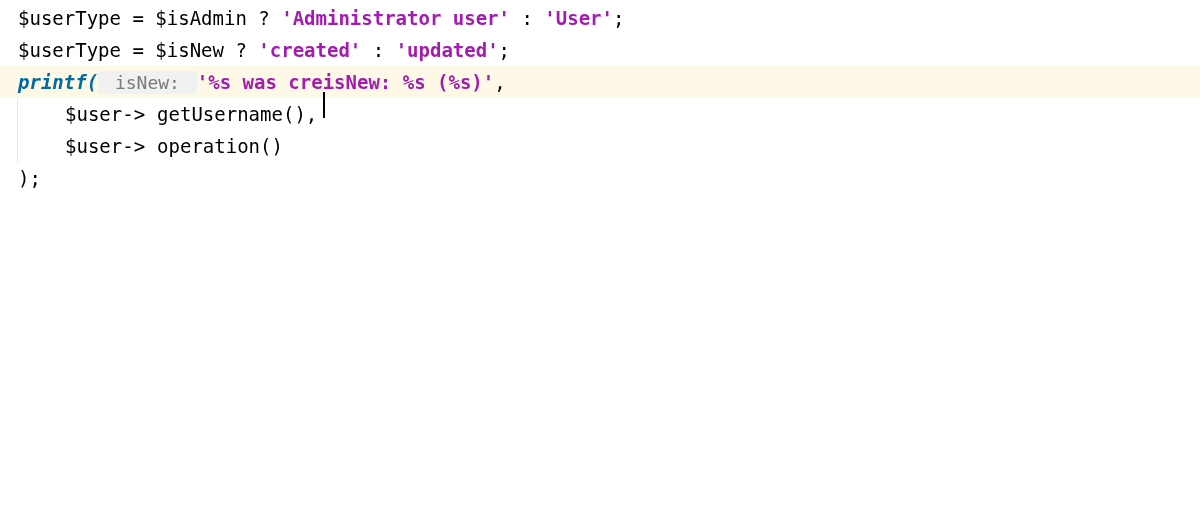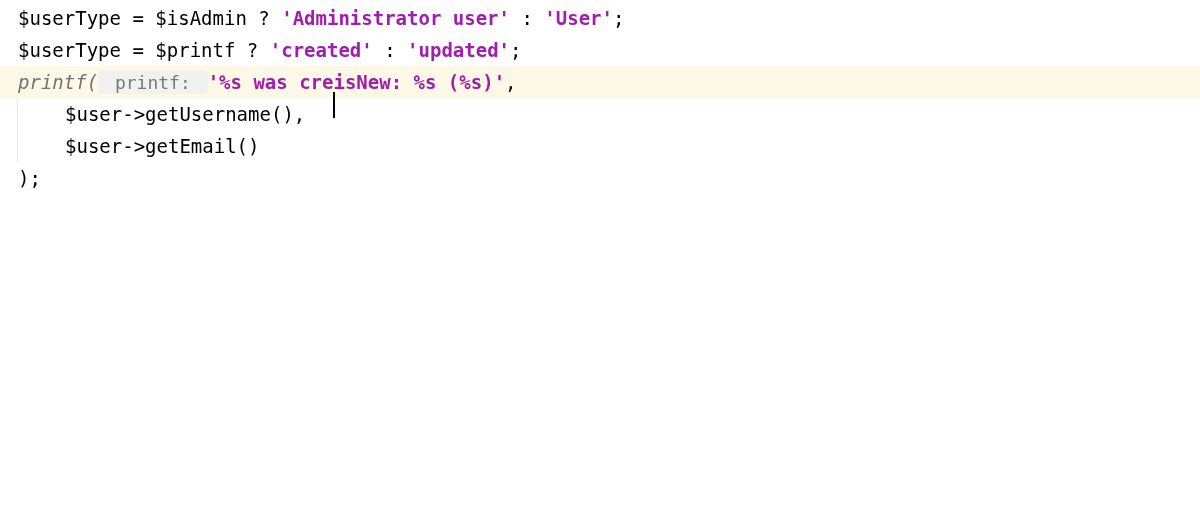--- a/index.html
+++ b/index.html
@@ -30,30 +30,30 @@
       display: inline-block;
       width: 48px;
       border-left: 1px solid #e8e8e8;
       height: 32px;
       vertical-align: top;
       margin-left: -1px;
     }
     .variable { color: #000000; }
     .operator { color: #000000; }
     .keyword-op { color: #000000; }
-    .func-italic { font-style: italic; color: #737373; }
+    .func-italic { font-style: italic; color: #0369a1; font-weight: bold; }
     .hint-pill {
       background: #f1f1f1;
       color: #7a7a7a;
       border-radius: 4px;
       padding: 1px 6px;
       font-style: normal;
       font-size: 18px;
     }
-    .method { color: #000000; }
+    .method { color: #000000; margin-left: 12px; }
     .punct { color: #000000; }
     .string-bold { color: #a21caf; font-weight: bold; }
     .caret-wrap {
       position: relative;
       display: inline-block;
     }
     .caret {
       position: absolute;
       width: 2px;
       height: 26px;
@@ -62,24 +62,24 @@
       left: 0;
     }
   </style>
 </head>
 <body>
 
 <div class="editor">
 
   <div class="line"><span class="variable">$userType</span><span> </span><span class="operator">=</span><span> </span><span class="variable">$isAdmin</span><span> </span><span class="keyword-op">?</span><span> </span><span class="string-bold">'Administrator user'</span><span> </span><span class="keyword-op">:</span><span> </span><span class="string-bold">'User'</span><span class="punct">;</span></div>
 
-  <div class="line"><span class="variable">$userType</span><span> </span><span class="operator">=</span><span> </span><span class="variable">$printf</span><span> </span><span class="keyword-op">?</span><span> </span><span class="string-bold">'created'</span><span> </span><span class="keyword-op">:</span><span> </span><span class="string-bold">'updated'</span><span class="punct">;</span></div>
+  <div class="line"><span class="variable">$userType</span><span> </span><span class="operator">=</span><span> </span><span class="variable">$isNew</span><span> </span><span class="keyword-op">?</span><span> </span><span class="string-bold">'created'</span><span> </span><span class="keyword-op">:</span><span> </span><span class="string-bold">'updated'</span><span class="punct">;</span></div>
 
-  <div class="line highlighted"><span class="func-italic">printf</span><span class="func-italic">(</span><span class="hint-pill"> printf: </span><span class="string-bold">'%s was cre</span><span class="caret-wrap"><span class="caret"></span></span><span class="string-bold">isNew: %s (%s)'</span><span class="punct">,</span></div>
+  <div class="line highlighted"><span class="func-italic">printf</span><span class="func-italic">(</span><span class="hint-pill"> isNew: </span><span class="string-bold">'%s was cre</span><span class="caret-wrap"><span class="caret"></span></span><span class="string-bold">isNew: %s (%s)'</span><span class="punct">,</span></div>
 
 
   <div class="line"><span class="indent-guide"></span><span class="variable">$user</span><span class="operator">-&gt;</span><span class="method">getUsername</span><span class="punct">(),</span></div>
 
-  <div class="line"><span class="indent-guide"></span><span class="variable">$user</span><span class="operator">-&gt;</span><span class="method">getEmail</span><span class="punct">()</span></div>
+  <div class="line"><span class="indent-guide"></span><span class="variable">$user</span><span class="operator">-&gt;</span><span class="method">operation</span><span class="punct">()</span></div>
 
   <div class="line"><span class="punct">);</span></div>
 
 </div>
 
 </body></html>

